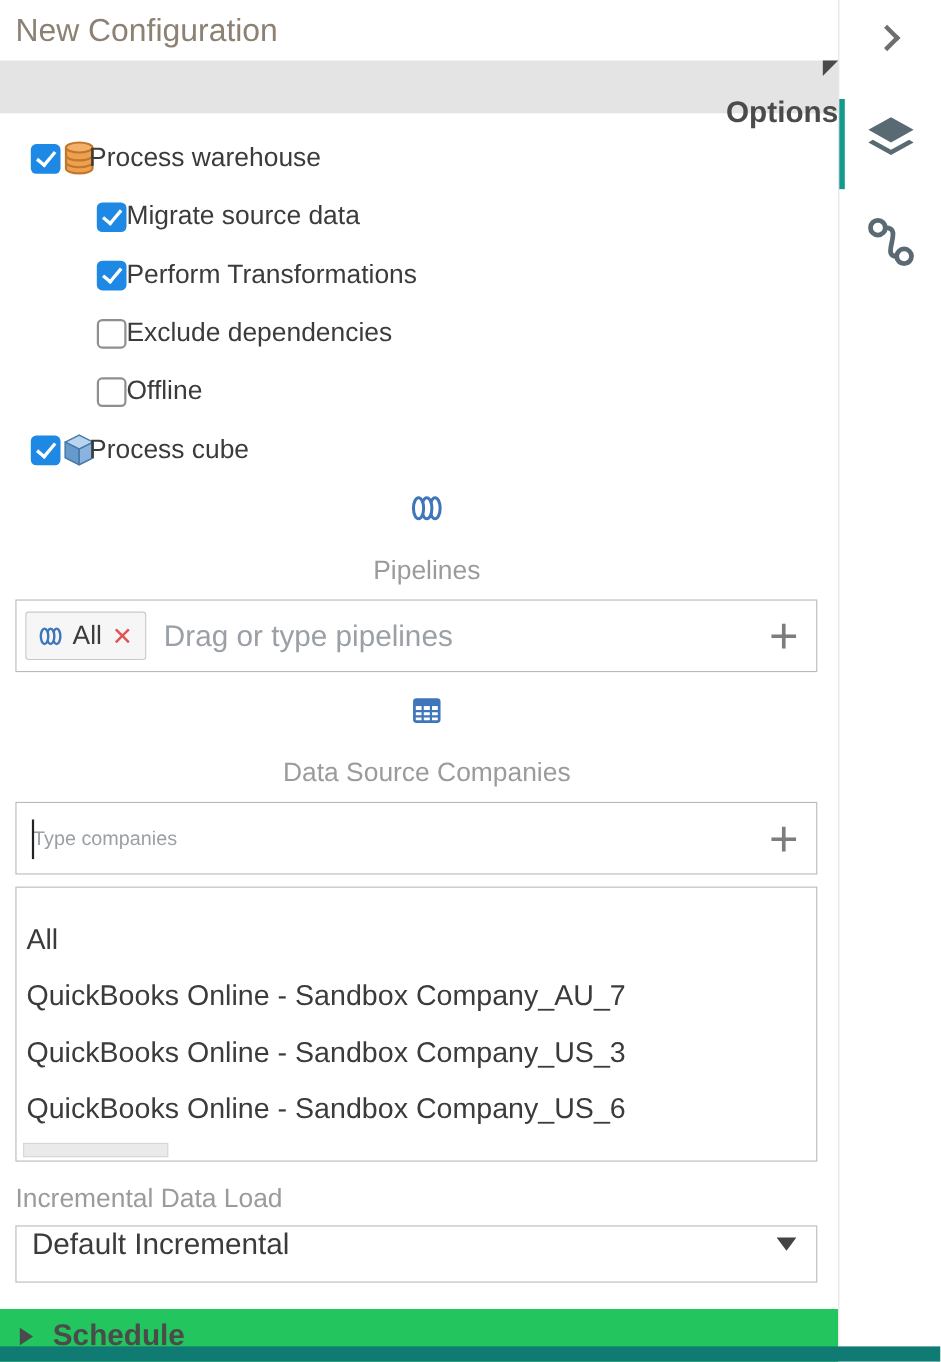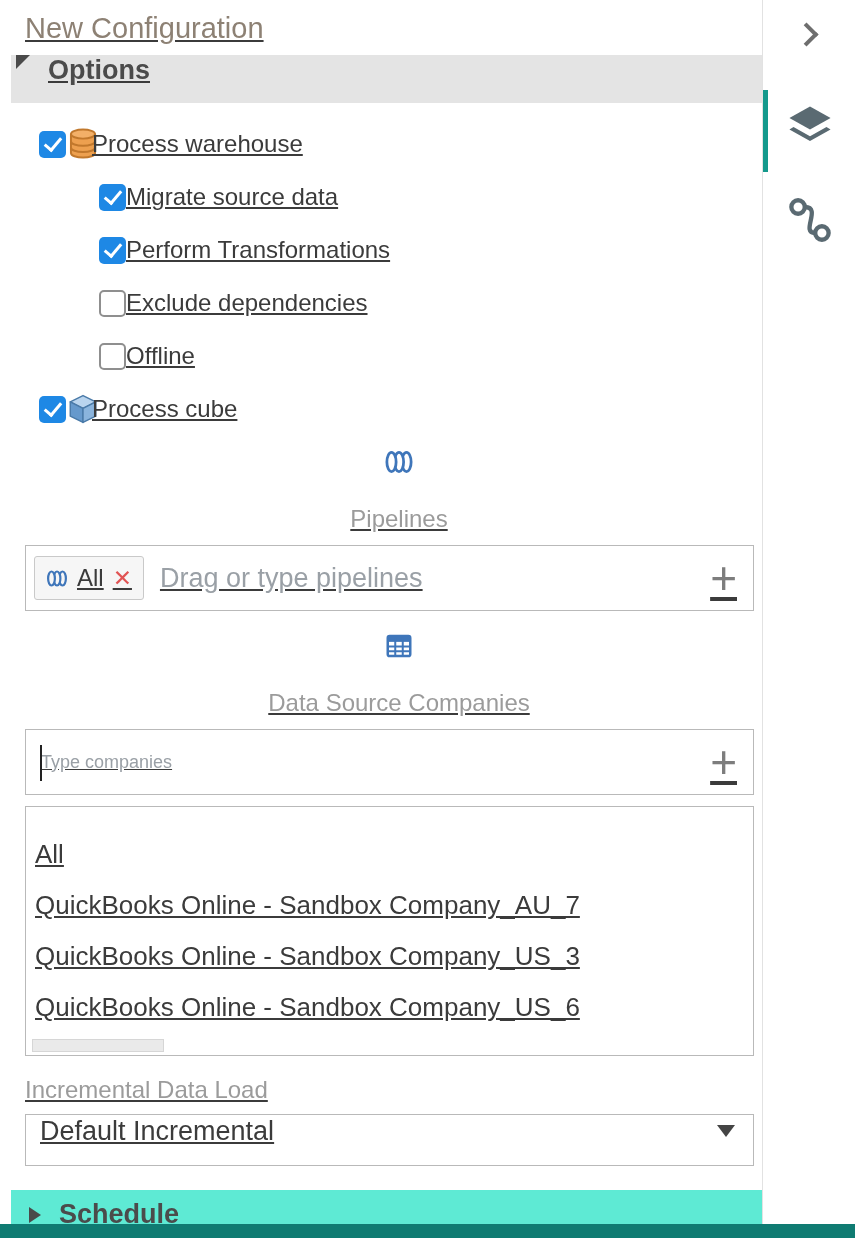--- a/index.html
+++ b/index.html
@@ -7,27 +7,27 @@
     --checkbox-blue:#1e88e5;
     --bottom-bar:#0f7b72;
   }
   *{box-sizing:border-box;}
   html,body{margin:0;padding:0;}
   body{
     width:855px;height:1238px;position:relative;overflow:hidden;
     background:#fff;font-family:"Liberation Sans","DejaVu Sans",sans-serif;
     color:#3b3b3b;
   }
-  .main{position:absolute;left:11px;top:0;width:762px;height:1220px;background:#fff;text-decoration:underline;}
+  .main{position:absolute;left:0;top:0;width:762px;height:1220px;background:#fff;}
 
   .title{padding:12px 14px 10px 14px;font-size:29px;color:#8d8174;}
 
   .section-bar{
-    background:#e4e4e4;height:48px;display:flex;align-items:flex-start;
-    padding-left:5px;gap:18px;cursor:pointer;
+    background:#e4e4e4;height:48px;display:flex;align-items:flex-end;
+    padding-left:5px;gap:18px;cursor:pointer;flex-direction:column;
   }
   .section-label{font-size:27px;font-weight:bold;color:#4b4b4b;}
   .tri-expanded{width:0;height:0;border-top:14px solid #4a4a4a;border-right:14px solid transparent;}
   .tri-collapsed{width:0;height:0;border-left:12px solid #4a4a4a;border-top:8px solid transparent;border-bottom:8px solid transparent;margin-left:2px;}
 
   .options-body{padding-top:26px;}
 
   .cb-row{display:flex;align-items:center;height:30px;margin-bottom:23px;}
   .cb-row.indent0{margin-left:28px;}
   .cb-row.indent1{margin-left:88px;text-align:center;}
@@ -75,21 +75,21 @@
   .hscroll{position:absolute;left:6px;bottom:3px;width:132px;height:13px;background:#eaeaea;border:1px solid #d6d6d6;cursor:pointer;}
 
   .plain-label{margin:20px 0 10px 14px;font-size:24px;color:#9b9b9b;}
   .select{
     margin:0 19px 0 14px;height:52px;border:1px solid #b9b9b9;background:#fff;
     display:flex;align-items:center;padding:0 18px 18px 14px;cursor:pointer;
   }
   .select-value{font-size:27px;color:#3b3b3b;}
   .sel-caret{margin-left:auto;width:0;height:0;border-top:12px solid #444;border-left:9px solid transparent;border-right:9px solid transparent;}
 
-  .collapsed-bar{background:#5eead4;height:49px;display:flex;align-items:center;padding-left:16px;gap:18px;cursor:pointer;}
+  .collapsed-bar{background:#22c55e;height:49px;display:flex;align-items:center;padding-left:16px;gap:18px;cursor:pointer;}
   .bar-schedule{margin-top:24px;}
   .bar-email{margin-top:5px;}
 
   .sidebar{
     position:absolute;left:762px;top:0;width:93px;height:1224px;background:#fff;
     border-left:1px solid #e2e2e2;
   }
   .chev-wrap{position:absolute;left:0;top:26px;width:93px;display:flex;justify-content:center;cursor:pointer;}
   .chev-shape{width:17px;height:17px;border-top:4.5px solid #6e6e6e;border-right:4.5px solid #6e6e6e;transform:rotate(45deg);margin-right:6px;}
   .teal-indicator{position:absolute;left:0;top:90px;width:5px;height:82px;background:var(--accent-teal);}

